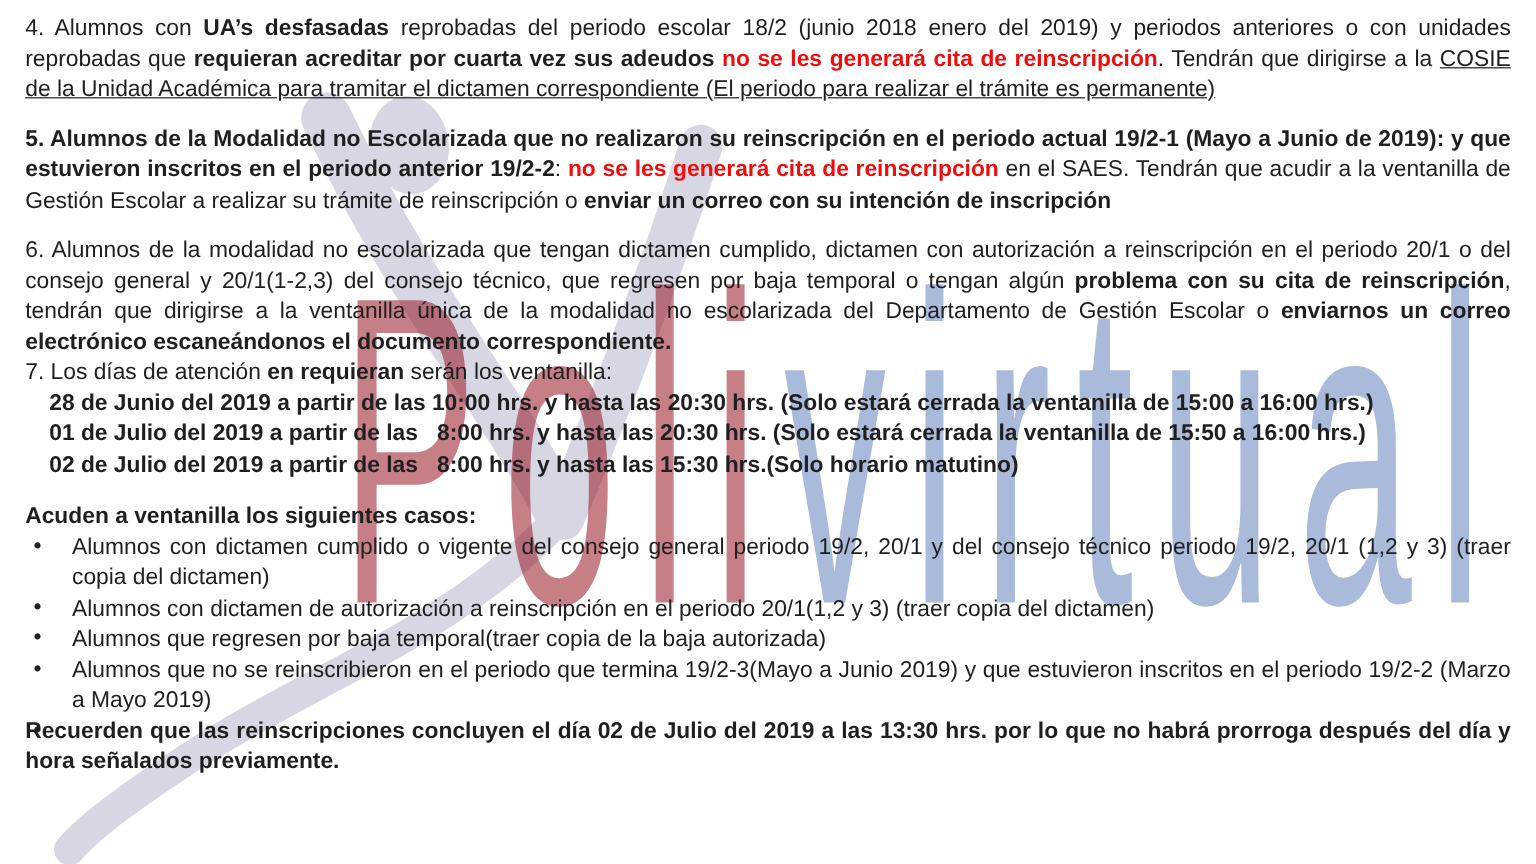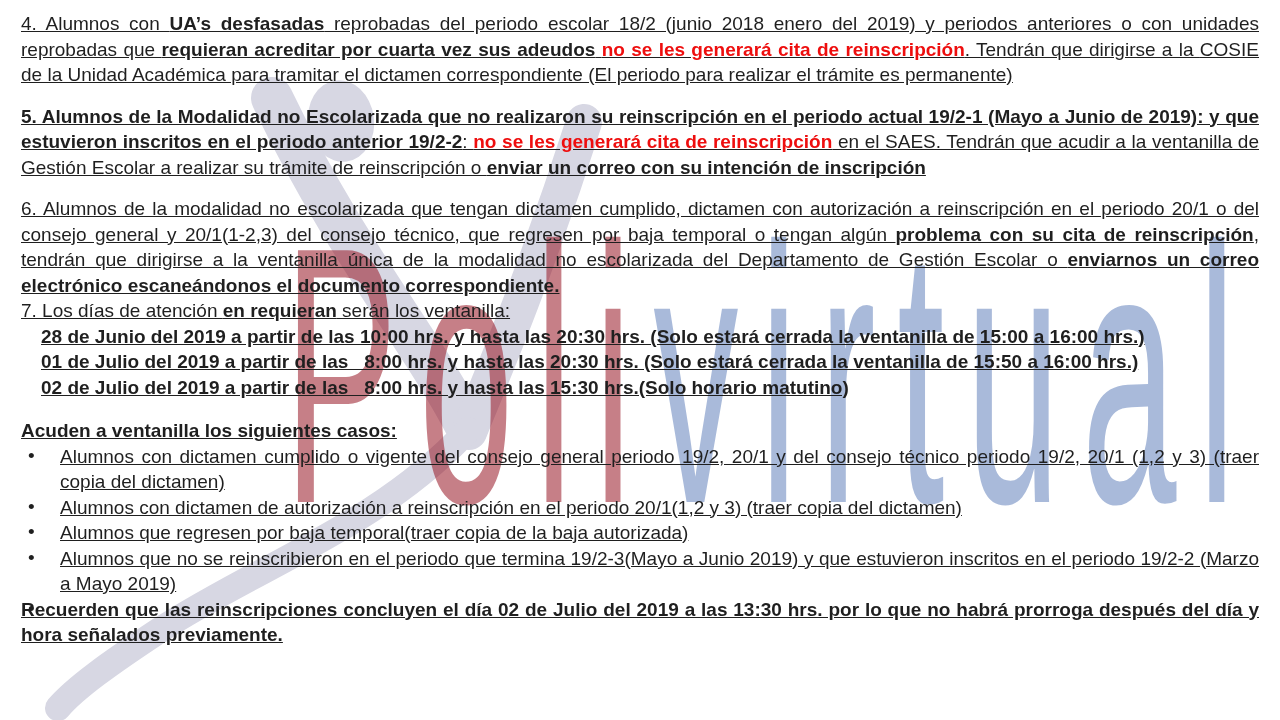--- a/index.html
+++ b/index.html
@@ -5,21 +5,21 @@
   html,body{margin:0;padding:0;background:#fff;}
   .page{position:relative;width:1280px;height:720px;background:#ffffff;overflow:hidden;
         font-family:"Liberation Sans","DejaVu Sans",sans-serif;}
   
   .wm-figure{position:absolute;left:0;top:0;z-index:0;}
   .wm-text{position:absolute;left:284px;top:193px;z-index:1;font-size:366px;line-height:1;
            letter-spacing:46px;white-space:nowrap;transform:scaleX(0.465);transform-origin:left top;
            font-weight:normal;}
   
   .content{position:absolute;left:0;top:0;right:0;bottom:0;z-index:2;padding:11px 21px 0 21px;
-           color:var(--text,#1f1f1f);font-size:19px;line-height:25.5px;text-decoration:underline;}
+           color:var(--text,#1f1f1f);font-size:19px;line-height:25.5px;}
   .para{margin:0;}
   .just{text-align:justify;}
   .bold{font-weight:bold;}
   .s-n{font-weight:normal;}
   .s-b{font-weight:bold;}
   .s-rb{font-weight:bold;color:var(--alert_red,#ee0e0e);}
   .s-u{text-decoration:underline;}
   .mb16{margin-bottom:16px;}
   .mb18{margin-bottom:18px;}
   .mb20{}

